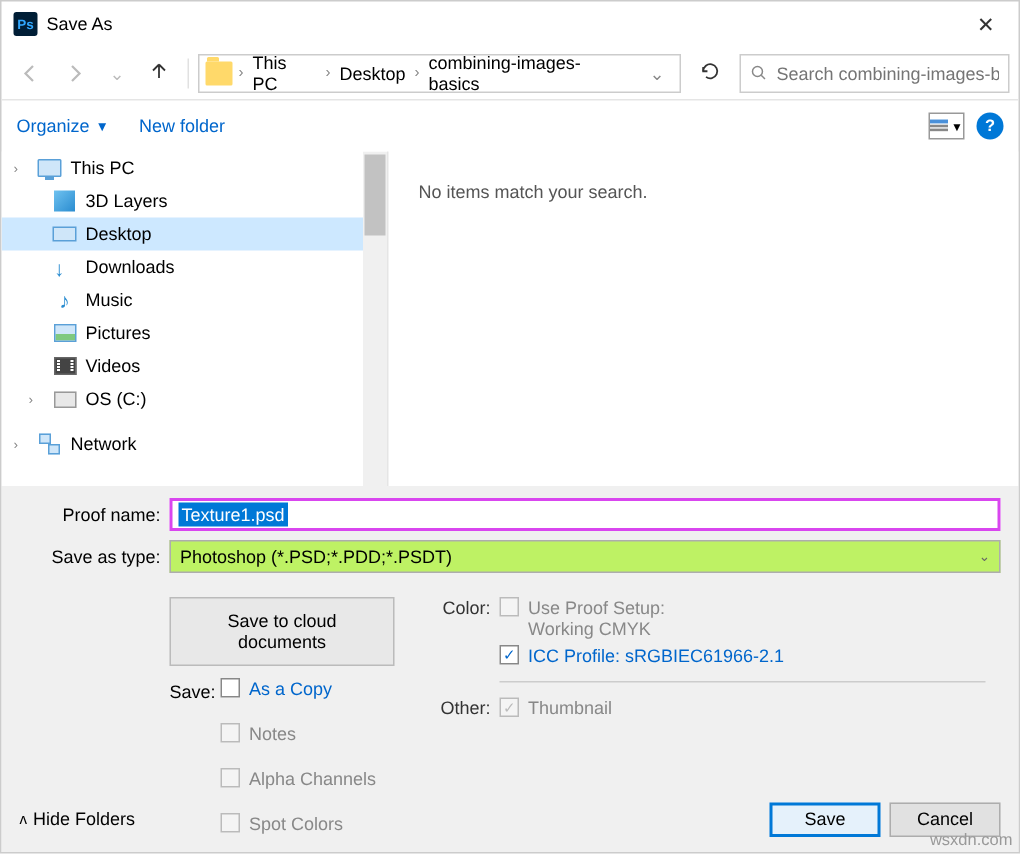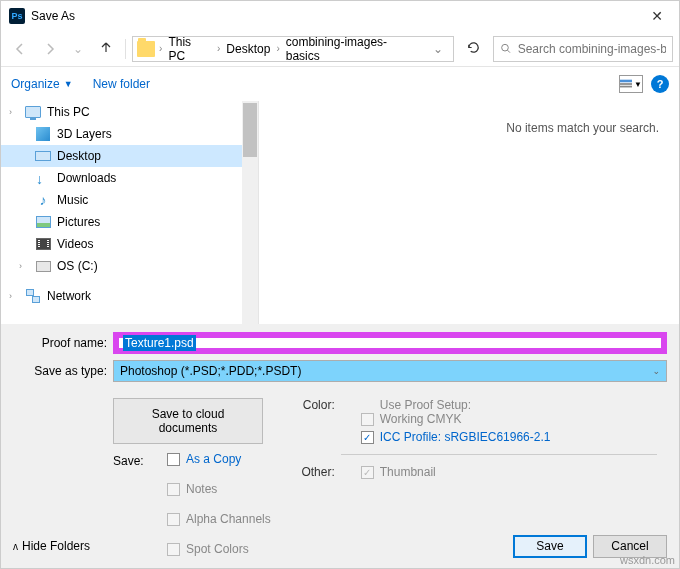--- a/index.html
+++ b/index.html
@@ -40,38 +40,38 @@
     .sidebar { width: 258px; border-right: 1px solid #e5e5e5; overflow-y: auto; position: relative; }
     .sidebar-scroll { position:absolute; right:0; top:0; width:16px; height:100%; background:#f0f0f0; }
     .sidebar-thumb { position:absolute; right:1px; top:2px; width:14px; height:54px; background:#c2c2c2; }
     .tree-item { display: flex; align-items: center; height: 22px; padding-left: 18px; gap: 6px; cursor: pointer; }
     .tree-item.top { padding-left: 8px; }
     .tree-item.selected { background: #cde8ff; }
     .tree-icon { width: 16px; height: 16px; display: inline-flex; align-items: center; justify-content: center; }
     .tree-arrow { color: #888; font-size: 9px; width: 10px; display: inline-block; }
     .tree-spacer { height: 8px; }
 
-    .content { flex: 1; padding: 20px; text-align: right; color: #555; font-size: 12px; }
+    .content { flex: 1; padding: 20px; text-align: left; color: #555; font-size: 12px; }
 
     
     .form-area { background: #f0f0f0; padding: 8px 12px 4px 12px; }
     .form-row { display: flex; align-items: center; margin-bottom: 6px; }
     .form-label { width: 100px; text-align: right; padding-right: 6px; font-size: 12px; }
-    .form-input { flex: 1; height: 22px; border: 6px solid #d946ef; background: #fff; padding: 0 4px; display: flex; align-items: center; }
+    .form-input { flex: 1; height: 22px; border: 2px solid #d946ef; background: #fff; padding: 0 4px; display: flex; align-items: center; }
     .form-input .selected-text { background: #0078d7; color: #fff; padding: 1px 2px; }
-    .form-select { flex: 1; height: 22px; border: 1px solid #adadad; background: #7dd3fc; padding: 0 6px; display: flex; align-items: center; justify-content: space-between; }
+    .form-select { flex: 1; height: 22px; border: 1px solid #adadad; background: #bef264; padding: 0 6px; display: flex; align-items: center; justify-content: space-between; }
 
     
     .options { display: flex; padding: 10px 0 10px 0; gap: 20px; }
     .opt-col-left { display: flex; flex-direction: column; gap: 8px; padding-left: 100px; }
     .cloud-btn { background: #e8e8e8; border: 1px solid #bbb; padding: 8px 14px; font-size: 12px; cursor: pointer; width: 150px; text-align: center; }
     .save-opts { display: flex; gap: 6px; }
     .save-opts-label { width: 28px; text-align: right; font-size: 12px; padding-top: 2px; }
     .checks { display: flex; flex-direction: column; gap: 16px; }
-    .check-row { display: flex; align-items: flex-end; gap: 6px; font-size: 12px; margin-left: 20px; }
+    .check-row { display: flex; align-items: flex-start; gap: 6px; font-size: 12px; }
     .check-row.disabled { color: #888; }
     .check-row.link { color: #0066cc; }
     .chk { width: 13px; height: 13px; border: 1px solid #888; background: #fff; display: inline-flex; align-items: center; justify-content: center; font-size: 10px; color: #0066cc; }
     .chk.disabled { border-color: #bbb; background: #f4f4f4; color: #bbb; }
 
     .opt-col-right { flex: 1; display: flex; flex-direction: column; gap: 6px; padding-right: 10px; }
     .opt-right-row { display: flex; gap: 6px; font-size: 12px; }
     .opt-right-label { width: 44px; text-align: right; color: #333; }
     .divider-line { height: 1px; background: #ccc; margin: 4px 0 4px 50px; }
 

